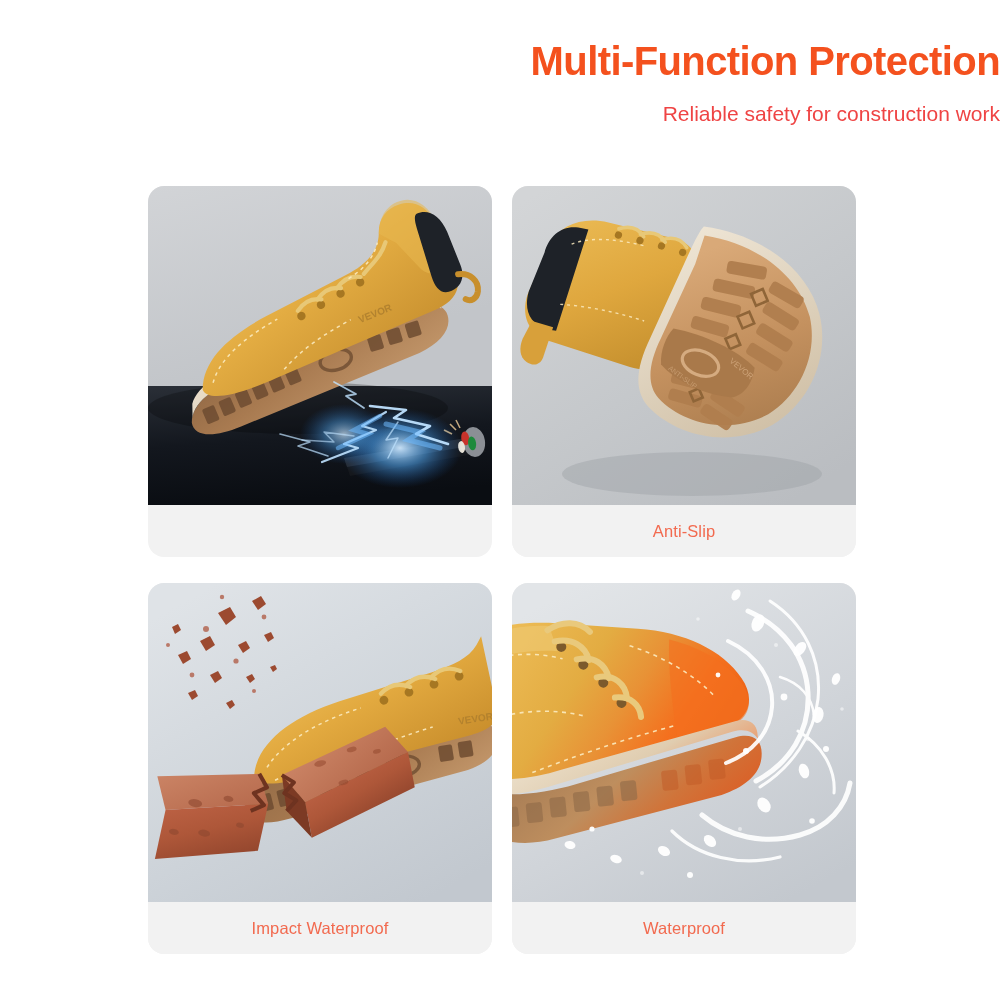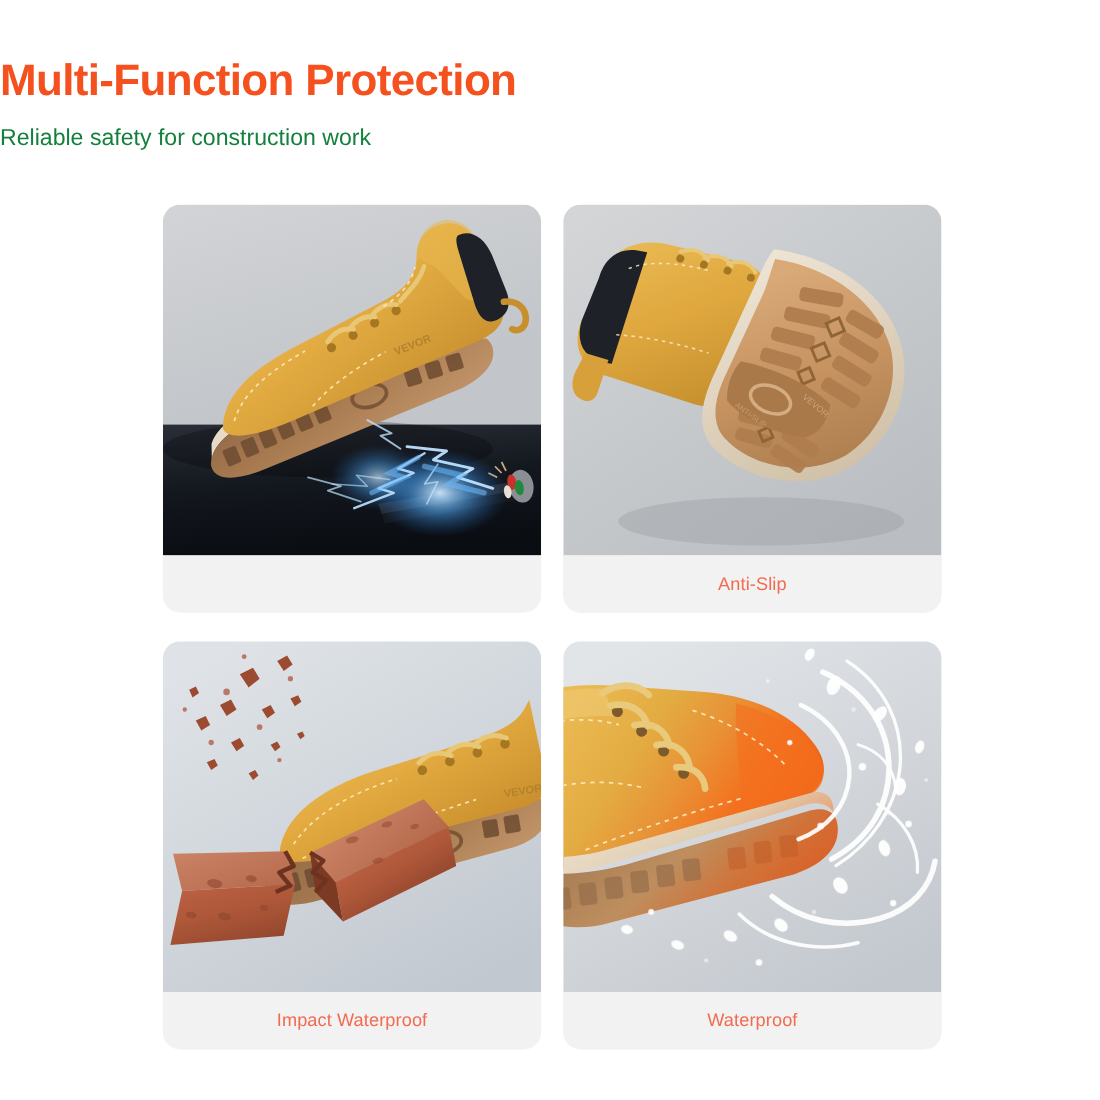--- a/index.html
+++ b/index.html
@@ -5,28 +5,28 @@
   html,body{margin:0;padding:0;}
   body{
     width:1000px;height:1000px;
     background:#ffffff;
     font-family:"Liberation Sans","DejaVu Sans",sans-serif;
     overflow:hidden;
   }
   .page{position:relative;width:1000px;height:1000px;box-sizing:border-box;}
 
   
-  .header{padding-top:52px;text-align:left;}
+  .header{padding-top:40px;text-align:right;}
   .title{
     font-size:40px;font-weight:bold;color:#F4511E;
     letter-spacing:-0.6px;line-height:1.08;margin:0;
     font-family:"Liberation Sans","DejaVu Sans",sans-serif;
   }
   .subtitle{
-    font-size:21px;color:#15803d;font-weight:normal;
+    font-size:21px;color:#ef4444;font-weight:normal;
     margin:18px 0 12px 0;line-height:1.2;
   }
 
   
   .grid{
     position:absolute;left:148px;top:186px;
     width:708px;
     display:grid;
     grid-template-columns:344px 344px;
     grid-template-rows:371px 371px;

